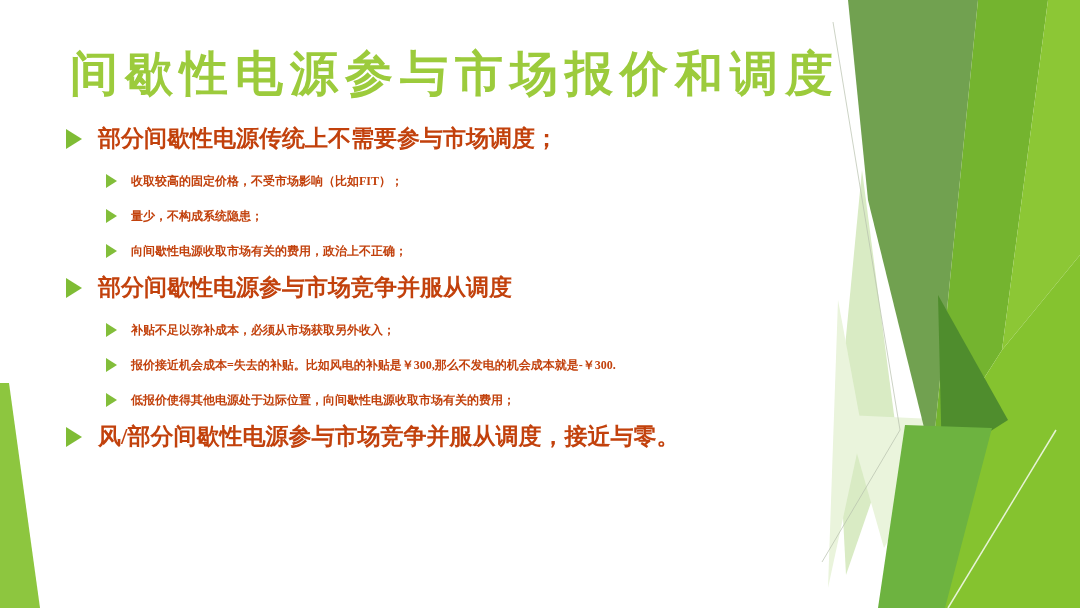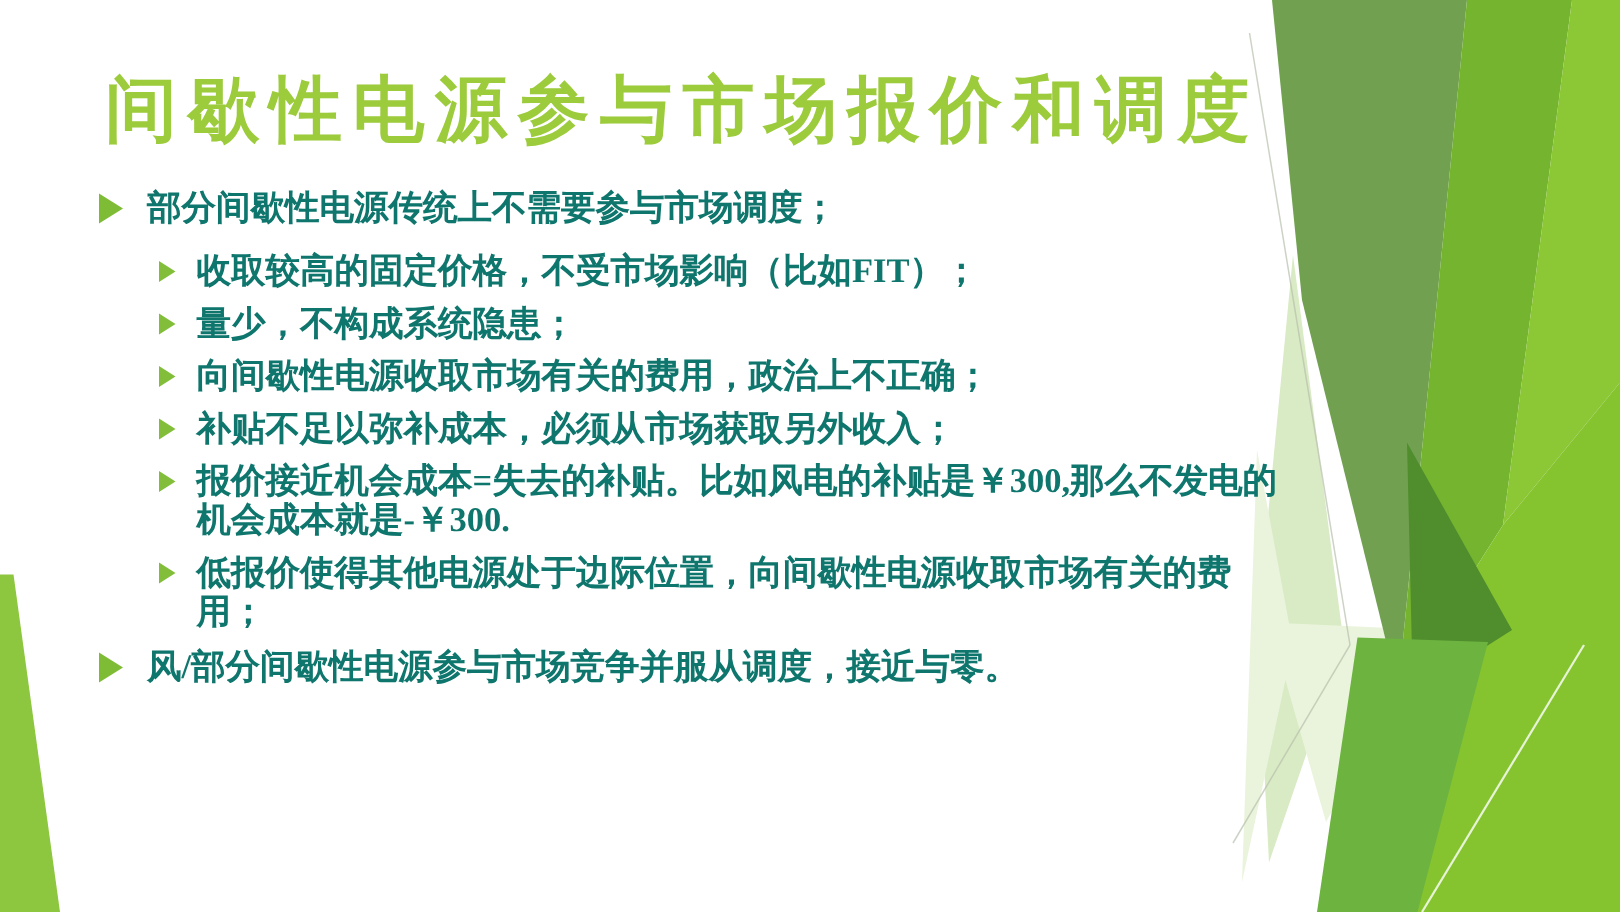--- a/index.html
+++ b/index.html
@@ -24,23 +24,23 @@
   .row.l2{margin-bottom:9px;padding-left:40px;}
   .arrow{flex:0 0 auto;width:0;height:0;display:block;}
   .l1 .arrow{
     border-top:10px solid transparent;border-bottom:10px solid transparent;
     border-left:16px solid #7fbc35;margin:5px 16px 0 0;
   }
   .l2 .arrow{
     border-top:7px solid transparent;border-bottom:7px solid transparent;
     border-left:11px solid #82be3a;margin:6px 14px 0 0;
   }
-  .txt{display:block;color:#0f766e;}
+  .txt{display:block;color:#c2410c;}
   .l1 .txt{font-size:23px;font-weight:700;line-height:30px;max-width:655px;}
-  .l2 .txt{font-size:23px;font-weight:600;line-height:26px;max-width:745px;}
+  .l2 .txt{font-size:12px;font-weight:600;line-height:26px;max-width:745px;}
 </style>
 </head>
 <body>
 
 <div class="slide">
 
   <svg class="deco" viewBox="0 0 1080 608">
     <g>
       <polygon points="862,170 896,430 846,575 838,420" fill="#d9ebc4"></polygon>
       <polygon points="838,300 862,430 828,588" fill="#eaf4dc"></polygon>
@@ -75,20 +75,24 @@
     <div class="row l2">
       <span class="arrow"></span>
       <span class="txt">量少，不构成系统隐患；</span>
     </div>
 
     <div class="row l2">
       <span class="arrow"></span>
       <span class="txt">向间歇性电源收取市场有关的费用，政治上不正确；</span>
     </div>
 
+    <div class="row l1">
+      <span class="arrow"></span>
+      <span class="txt">部分间歇性电源参与市场竞争并服从调度</span>
+    </div>
 
     <div class="row l2">
       <span class="arrow"></span>
       <span class="txt">补贴不足以弥补成本，必须从市场获取另外收入；</span>
     </div>
 
     <div class="row l2">
       <span class="arrow"></span>
       <span class="txt">报价接近机会成本=失去的补贴。比如风电的补贴是￥300,那么不发电的机会成本就是-￥300.</span>
     </div>

